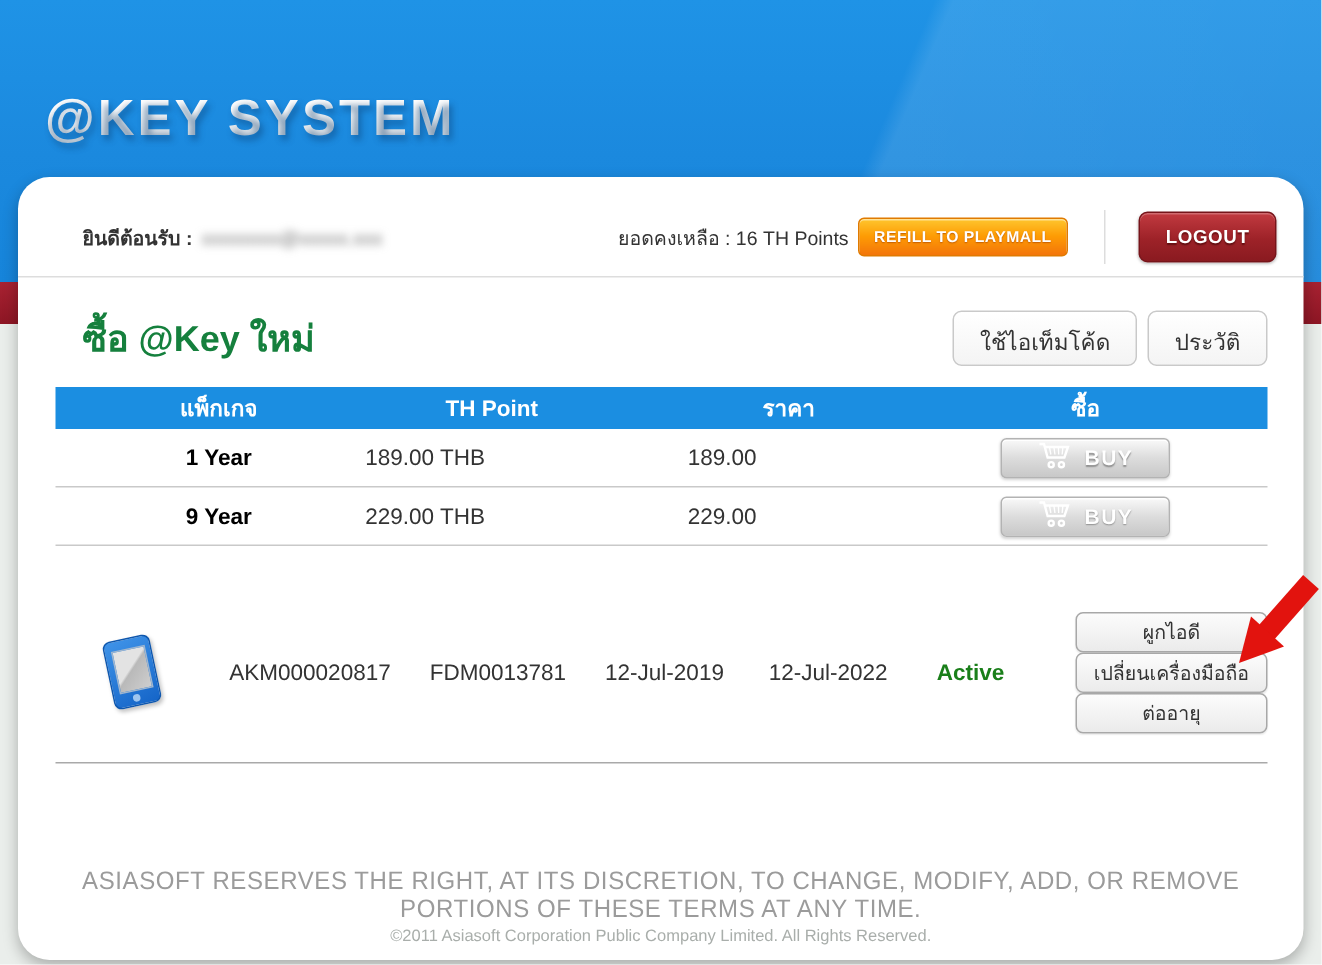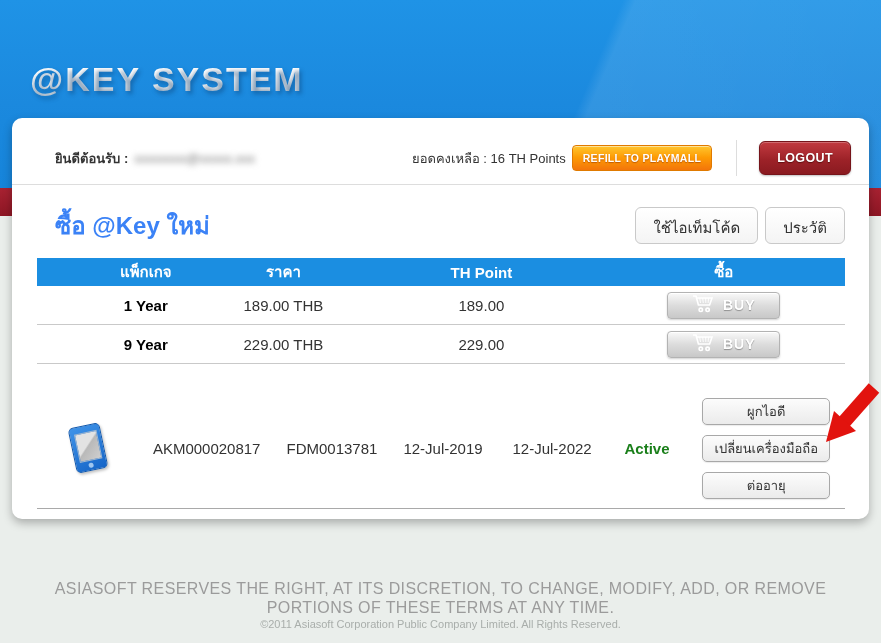--- a/index.html
+++ b/index.html
@@ -29,22 +29,22 @@
     position:absolute;left:30px;top:60px;
     font-size:34px;font-weight:bold;letter-spacing:2px;
     color:#fff;
     background:linear-gradient(180deg,#ffffff 35%,#c9d2da 95%);
     -webkit-background-clip:text;background-clip:text;
     -webkit-text-fill-color:transparent;
     text-shadow:2px 3px 4px rgba(10,60,110,.45);
   }
   
   .card{
-    position:absolute;left:12px;top:118px;width:857px;height:401px;
-    background:#fff;border-radius:10px;
+    position:absolute;left:12px;top:118px;width:857px;height:522px;
+    background:#fff;border-radius:21px;
     box-shadow:0 4px 10px rgba(0,0,0,.28);
   }
   
   .topbar{
     position:absolute;left:0;top:0;width:100%;height:67px;
     border-bottom:1px solid #ddd;box-sizing:border-box;
     display:flex;align-items:center;
     padding:14px 18px 0 43px;
   }
   .welcome{font-size:13px;font-weight:bold;color:#333;display:flex;align-items:center;}
@@ -67,21 +67,21 @@
     padding:9px 17px;cursor:pointer;
     text-shadow:0 1px 1px rgba(60,0,0,.6);
     box-shadow:inset 0 1px 0 rgba(255,255,255,.25),0 1px 2px rgba(0,0,0,.25);
   }
   
   .title-row{
     position:absolute;left:0;top:67px;width:100%;height:73px;
     box-sizing:border-box;display:flex;align-items:center;
     padding:8px 24px 0 43px;
   }
-  .page-title{font-size:24px;font-weight:bold;color:#3b82f6;}
+  .page-title{font-size:24px;font-weight:bold;color:#15803d;}
   .title-buttons{margin-left:auto;display:flex;gap:7px;}
   .btn-outline{
     font-size:15px;color:#333;
     background:linear-gradient(180deg,#ffffff,#f4f4f4);
     border:1px solid #c9c9c9;border-radius:6px;
     padding:8px 17px;cursor:pointer;height:37px;box-sizing:border-box;
   }
   
   .buy-table{position:absolute;left:25px;top:140px;width:808px;}
   .buy-head{
@@ -112,21 +112,21 @@
     background:#58585a;color:#fff;font-size:14px;font-weight:bold;
   }
   .key-row{
     display:flex;height:120px;align-items:center;
     border-bottom:1px solid #a9a9a9;font-size:15px;color:#333;
   }
   .kc{text-align:center;box-sizing:border-box;}
   .kc1{width:12.5%;}.kc2{width:17%;}.kc3{width:14%;}.kc4{width:13.5%;}
   .kc5{width:13.5%;}.kc6{width:10%;}.kc7{width:19.5%;}
   .status-active{font-weight:bold;color:#1a7f1a;}
-  .actions{display:flex;flex-direction:column;gap:10px;align-items:center;}
+  .actions{display:flex;flex-direction:column;gap:0;align-items:flex-end;}
   .btn-action{
     width:128px;height:27px;font-size:13px;color:#333;
     background:linear-gradient(180deg,#fcfcfc,#ebebeb);
     border:1px solid #a8a8a8;border-radius:5px;cursor:pointer;
     box-shadow:0 1px 1px rgba(0,0,0,.08);
   }
   
   .phone{
     width:30px;height:44px;margin:0 auto;transform:rotate(-12deg);
     background:linear-gradient(160deg,#3f93e8,#1565c8);
@@ -184,22 +184,22 @@
     <div class="page-title">ซื้อ @Key ใหม่</div>
     <div class="title-buttons">
       <button class="btn-outline">ใช้ไอเท็มโค้ด</button>
       <button class="btn-outline">ประวัติ</button>
     </div>
   </div>
 
   <div class="buy-table">
     <div class="buy-head">
       <div class="bc bc1">แพ็กเกจ</div>
+      <div class="bc bc3">TH Point</div>
       <div class="bc bc2">ราคา</div>
-      <div class="bc bc3">TH Point</div>
       <div class="bc bc4">ซื้อ</div>
     </div>
     <div class="buy-row">
       <div class="bc bc1 pkg">1 Year</div>
       <div class="bc bc2">189.00 THB</div>
       <div class="bc bc3">189.00</div>
       <div class="bc bc4">
         <button class="btn-buy">
           <span>
             <svg width="24" height="19" viewBox="0 0 24 19" fill="none" stroke="#ffffff" stroke-width="1.6">

